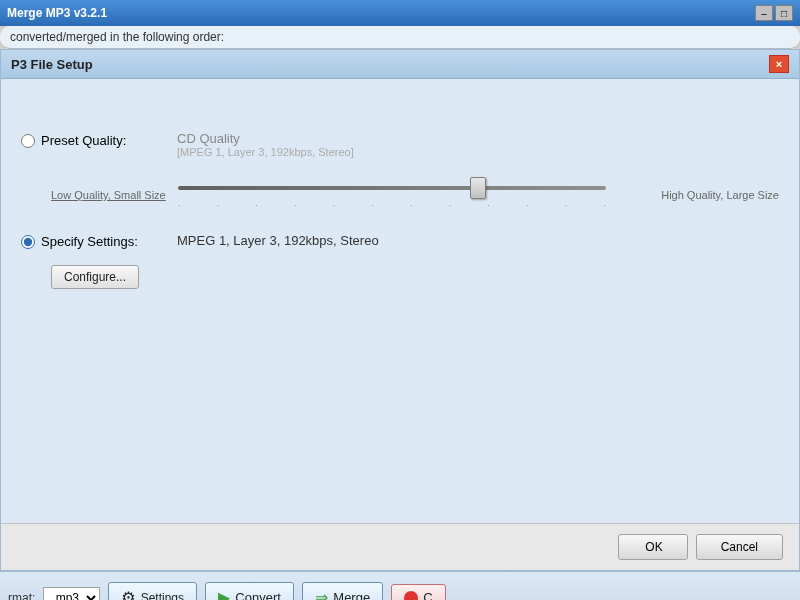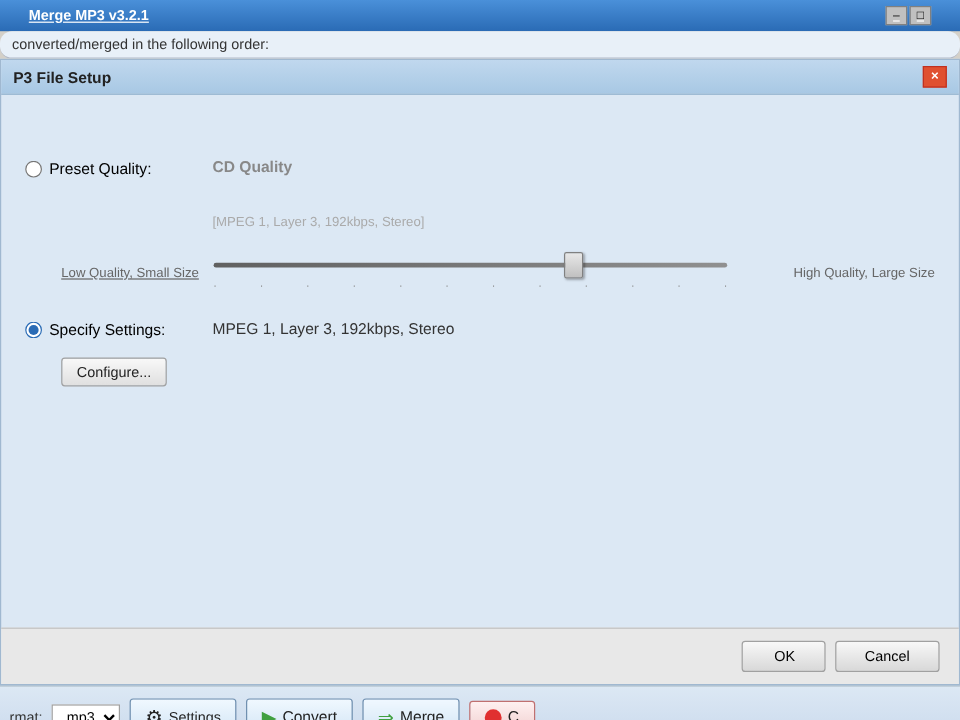--- a/index.html
+++ b/index.html
@@ -9,26 +9,25 @@
       background: #d4d0c8;
       width: 800px;
       height: 600px;
       overflow: hidden;
     }
 
     
     .title-bar {
       background: linear-gradient(to bottom, #4a90d9, #2a6bb5);
       color: white;
-      padding: 4px 24px;
+      padding: 4px 7px;
       display: flex;
       align-items: center;
       justify-content: space-between;
       height: 26px;
-      text-decoration: underline;
     }
     .title-bar-text {
       font-size: 12px;
       font-weight: bold;
     }
     .title-bar-controls {
       display: flex;
       gap: 2px;
     }
     .title-bar-btn {
@@ -124,26 +123,24 @@
       accent-color: #2a6bb5;
     }
     .quality-text {
       display: flex;
       flex-direction: column;
       color: #888;
     }
     .quality-title {
       font-size: 13px;
       color: #888;
-      font-weight: bold;
     }
     .quality-subtitle {
       font-size: 11px;
       color: #aaa;
-      margin-top: 33px;
     }
 
     
     .slider-section {
       display: flex;
       align-items: center;
       gap: 12px;
       padding: 4px 0 4px 30px;
     }
     .slider-label-left {

